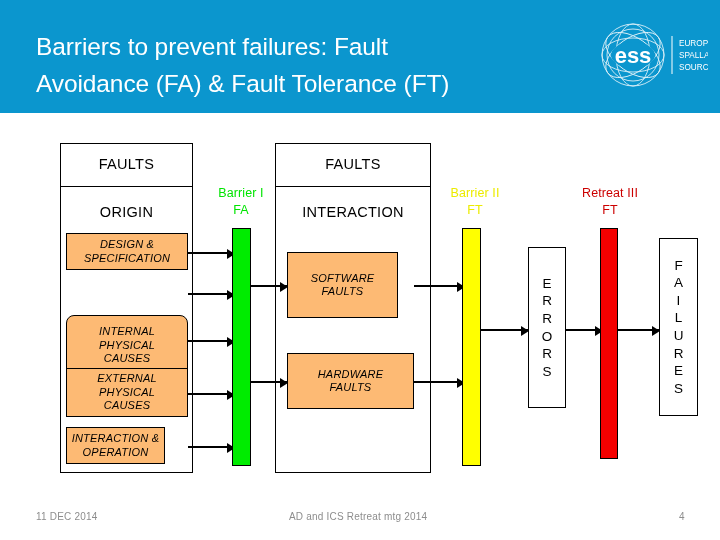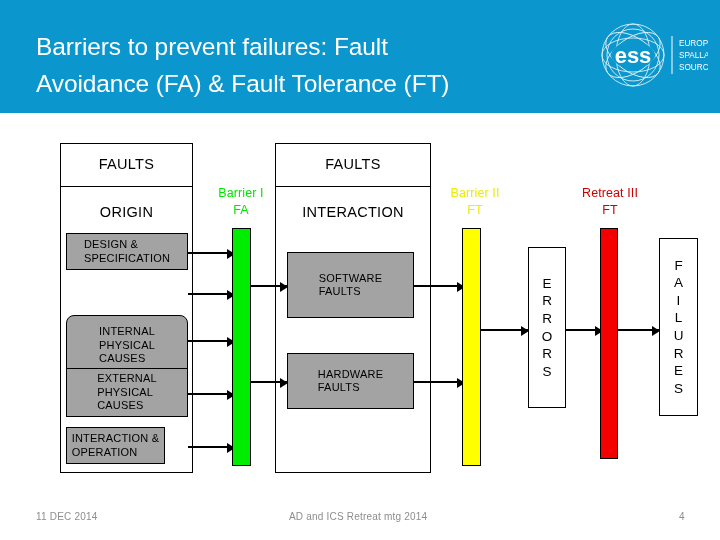--- a/index.html
+++ b/index.html
@@ -70,30 +70,31 @@
   }
   .divider {
     position: absolute;
     height: 0;
     border-top: 1.6px solid #000;
   }
   .fbox {
     position: absolute;
     border: 1.4px solid #000;
     box-sizing: border-box;
-    background: #a3a3a3;
+    background: #fdba74;
     color: #000;
     font-size: 11px;
     line-height: 13.4px;
     display: flex;
     align-items: center;
     justify-content: center;
-    text-align: left;
+    text-align: center;
     letter-spacing: 0.2px;
     white-space: pre-line;
+    font-style: italic;
   }
   .bar {
     position: absolute;
     border: 1.3px solid #000;
     box-sizing: border-box;
   }
   .bar-green  { background: #00ec00; }
   .bar-yellow { background: #ffff00; }
   .bar-red    { background: #f40000; }
 
@@ -210,21 +211,21 @@
   <div class="bar bar-green" style="left:232px; top:228px; width:19px; height:238px;"></div>
 
   <div class="arrow" style="left:251px; top:285px; width:36px;"></div>
   <div class="arrow" style="left:251px; top:381px; width:36px;"></div>
 
   <div class="panel" style="left:275px; top:143px; width:156px; height:330px;"></div>
   <div class="divider" style="left:275px; top:186px; width:156px;"></div>
   <div class="panel-title" style="left:275px; top:156px; width:156px;">FAULTS</div>
   <div class="panel-title" style="left:275px; top:204px; width:156px;">INTERACTION</div>
 
-  <div class="fbox" style="left:287px; top:252px; width:127px; height:66px;">SOFTWARE
+  <div class="fbox" style="left:287px; top:252px; width:111px; height:66px;">SOFTWARE
 FAULTS</div>
   <div class="fbox" style="left:287px; top:353px; width:127px; height:56px;">HARDWARE
 FAULTS</div>
 
   <div class="arrow" style="left:414px; top:285px; width:50px;"></div>
   <div class="arrow" style="left:414px; top:381px; width:50px;"></div>
 
   <div class="barrier-label lbl-yellow" style="left:430px; top:185px; width:90px;">Barrier II
 FT</div>
   <div class="bar bar-yellow" style="left:462px; top:228px; width:19px; height:238px;"></div>

